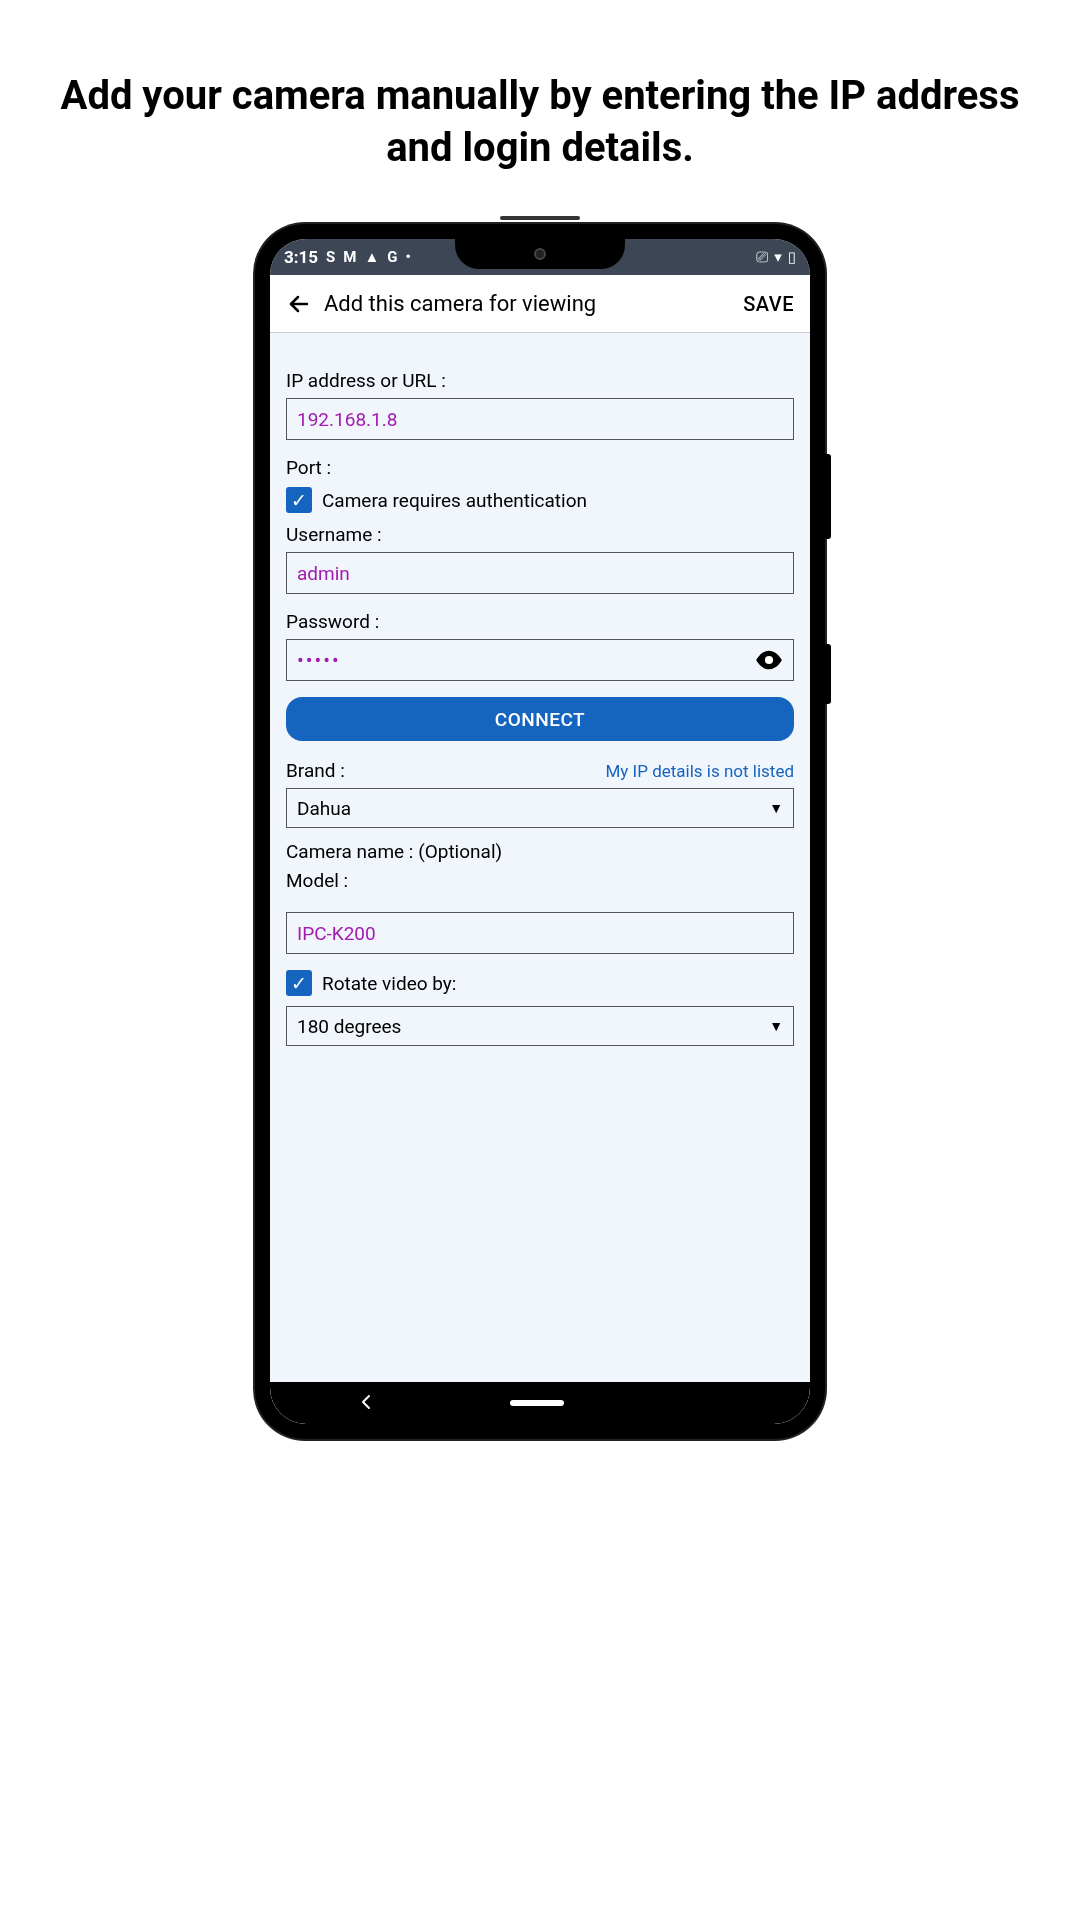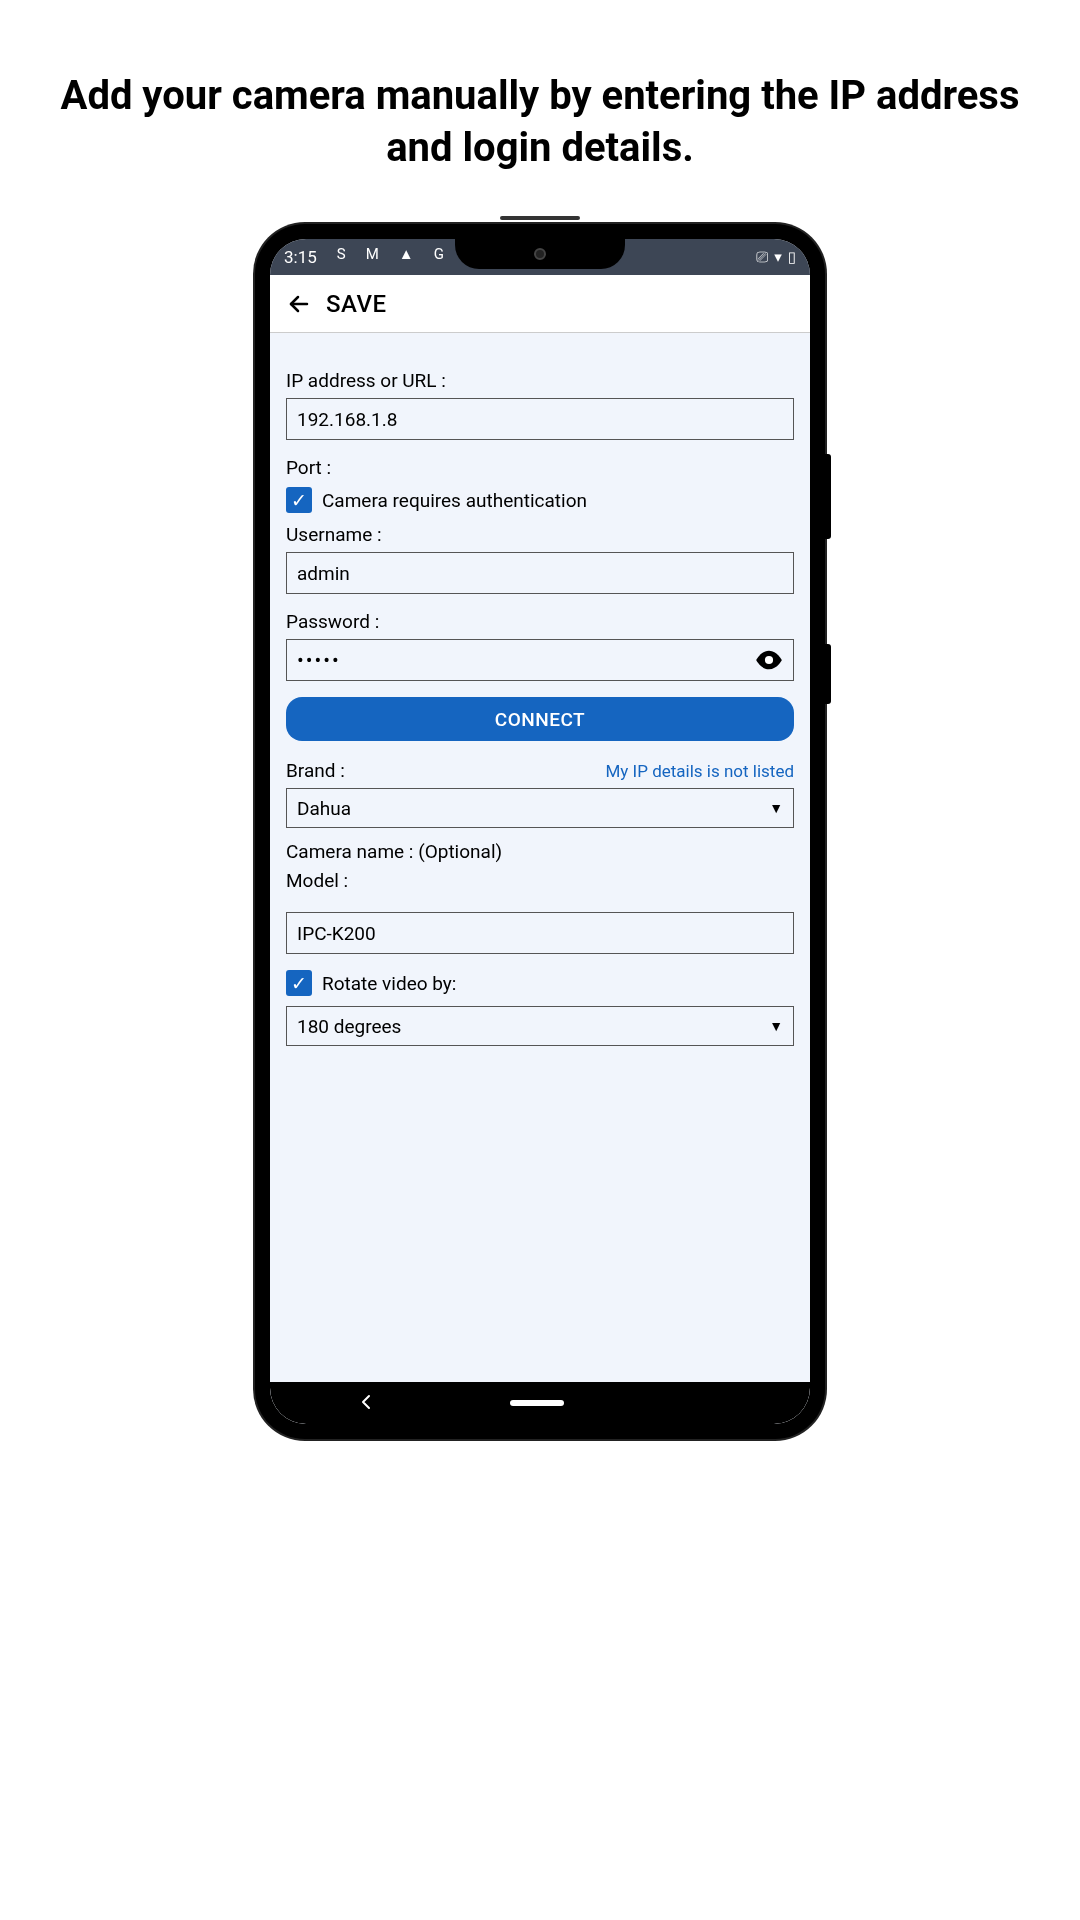--- a/index.html
+++ b/index.html
@@ -74,21 +74,21 @@
   .status-bar {
     height: 36px;
     background: #3d4655;
     color: #fff;
     display: flex;
     align-items: center;
     justify-content: space-between;
     padding: 0 14px;
     font-size: 17px;
   }
-  .status-left { display: flex; align-items: flex-start; gap: 20px; }
+  .status-left { display: flex; align-items: center; gap: 8px; font-weight: bold; }
   .status-right { display: flex; align-items: center; gap: 6px; }
   .status-ico { font-size: 15px; line-height: 1; }
   .app-bar {
     height: 58px;
     background: #ffffff;
     display: flex;
     align-items: center;
     padding: 0 10px 0 8px;
     border-bottom: 1px solid #ccc;
   }
@@ -97,21 +97,21 @@
     display: flex; align-items: center; justify-content: center;
     font-size: 26px; color: #000;
   }
   .app-title {
     flex: 1;
     font-size: 22px;
     color: #000;
     padding-left: 4px;
   }
   .save-btn {
-    font-size: 24px;
+    font-size: 20px;
     font-weight: 500;
     color: #000;
     padding: 0 6px;
     letter-spacing: 0.5px;
   }
   .form-area {
     flex: 1;
     background: #f1f5fc;
     padding: 36px 16px 10px;
     overflow: hidden;
@@ -121,21 +121,21 @@
     color: #000;
     margin-bottom: 6px;
   }
   .text-input {
     width: 100%;
     height: 42px;
     border: 1px solid #555;
     background: #fff0;
     padding: 0 10px;
     font-size: 19px;
-    color: #000000;
+    color: #a21caf;
     margin-bottom: 16px;
     display: flex;
     align-items: center;
   }
   .text-input.with-icon { justify-content: space-between; }
   .password-dots { letter-spacing: 2px; font-size: 20px; }
   .eye-icon {
     width: 28px; height: 20px;
     position: relative;
     flex: none;
@@ -242,20 +242,21 @@
       </div>
     </div>
 
     <div class="app-bar">
       <div class="back-btn">
         <svg width="24" height="24" viewBox="0 0 24 24" fill="none" stroke="#000" stroke-width="2.5" stroke-linecap="round" stroke-linejoin="round">
             <line x1="20" y1="12" x2="4" y2="12"></line>
             <polyline points="11,5 4,12 11,19"></polyline>
           </svg>
       </div>
+      <div class="app-title">Add this camera for viewing</div>
       <div class="save-btn">SAVE</div>
     </div>
 
     <div class="form-area">
 
       <div class="field-label">IP address or URL :</div>
       <div class="text-input">
         <span>192.168.1.8</span>
       </div>
 

